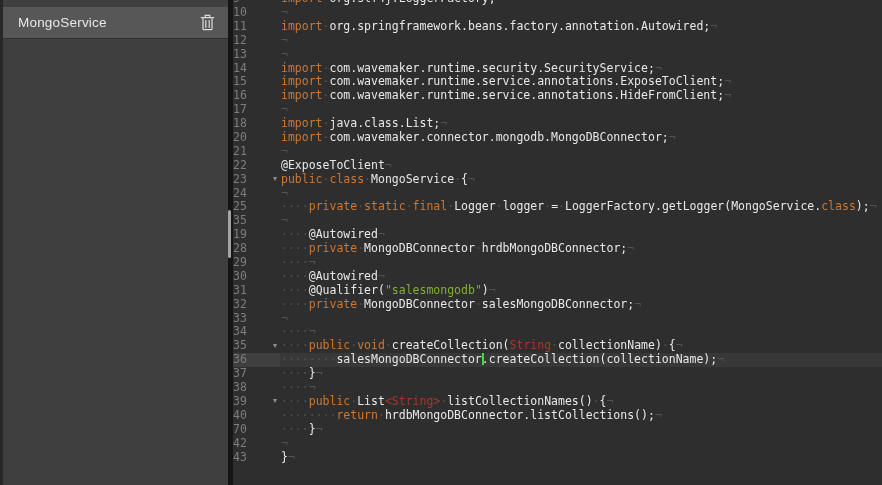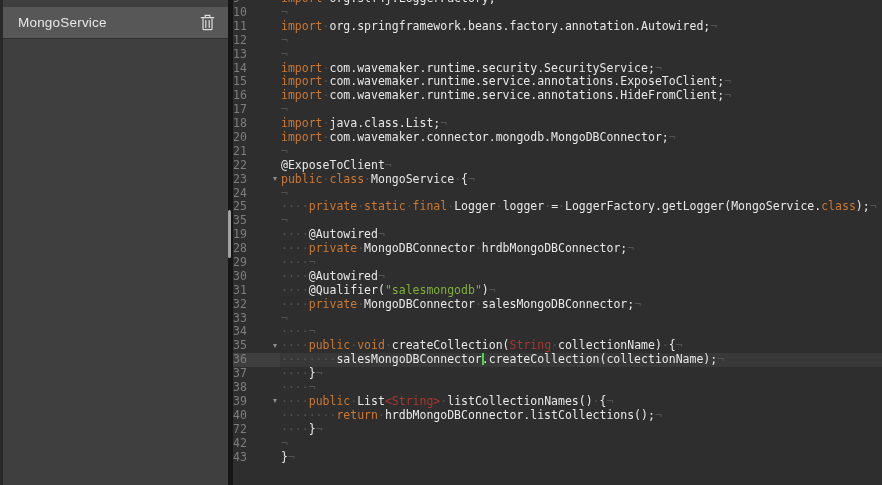--- a/index.html
+++ b/index.html
@@ -108,17 +108,17 @@
       <div class="row"><div class="gutter-cell"><span>31</span></div><div class="code-cell"><span class="inv">····</span><span class="tk-n">@Qualifier(</span><span class="tk-s">"salesmongodb"</span><span class="tk-n">)</span><span class="inv">¬</span></div></div>
       <div class="row"><div class="gutter-cell"><span>32</span></div><div class="code-cell"><span class="inv">····</span><span class="tk-k">private</span><span class="inv">·</span><span class="tk-n">MongoDBConnector</span><span class="inv">·</span><span class="tk-n">salesMongoDBConnector;</span><span class="inv">¬</span></div></div>
       <div class="row"><div class="gutter-cell"><span>33</span></div><div class="code-cell"><span class="inv">¬</span></div></div>
       <div class="row"><div class="gutter-cell"><span>34</span></div><div class="code-cell"><span class="inv">····</span><span class="inv">¬</span></div></div>
       <div class="row"><div class="gutter-cell"><span>35</span><span class="fold">▾</span></div><div class="code-cell"><span class="inv">····</span><span class="tk-k">public</span><span class="inv">·</span><span class="tk-k">void</span><span class="inv">·</span><span class="tk-n">createCollection(</span><span class="tk-t">String</span><span class="inv">·</span><span class="tk-n">collectionName)</span><span class="inv">·</span><span class="tk-n">{</span><span class="inv">¬</span></div></div>
       <div class="row active"><div class="gutter-cell"><span>36</span></div><div class="code-cell"><span class="inv">········</span><span class="tk-n">salesMongoDBConnector</span><span class="caret"></span><span class="tk-n">.createCollection(collectionName);</span><span class="inv">¬</span></div></div>
       <div class="row"><div class="gutter-cell"><span>37</span></div><div class="code-cell"><span class="inv">····</span><span class="tk-n">}</span><span class="inv">¬</span></div></div>
       <div class="row"><div class="gutter-cell"><span>38</span></div><div class="code-cell"><span class="inv">····</span><span class="inv">¬</span></div></div>
       <div class="row"><div class="gutter-cell"><span>39</span><span class="fold">▾</span></div><div class="code-cell"><span class="inv">····</span><span class="tk-k">public</span><span class="inv">·</span><span class="tk-n">List</span><span class="tk-t">&lt;String&gt;</span><span class="inv">·</span><span class="tk-n">listCollectionNames()</span><span class="inv">·</span><span class="tk-n">{</span><span class="inv">¬</span></div></div>
       <div class="row"><div class="gutter-cell"><span>40</span></div><div class="code-cell"><span class="inv">········</span><span class="tk-k">return</span><span class="inv">·</span><span class="tk-n">hrdbMongoDBConnector.listCollections();</span><span class="inv">¬</span></div></div>
-      <div class="row"><div class="gutter-cell"><span>72</span></div><div class="code-cell"><span class="inv">····</span><span class="tk-n">}</span><span class="inv">¬</span></div></div>
+      <div class="row"><div class="gutter-cell"><span>70</span></div><div class="code-cell"><span class="inv">····</span><span class="tk-n">}</span><span class="inv">¬</span></div></div>
       <div class="row"><div class="gutter-cell"><span>42</span></div><div class="code-cell"><span class="inv">¬</span></div></div>
       <div class="row"><div class="gutter-cell"><span>43</span></div><div class="code-cell"><span class="tk-n">}</span><span class="inv">¬</span></div></div>
     </div>
 </div>
 
 </body></html>

